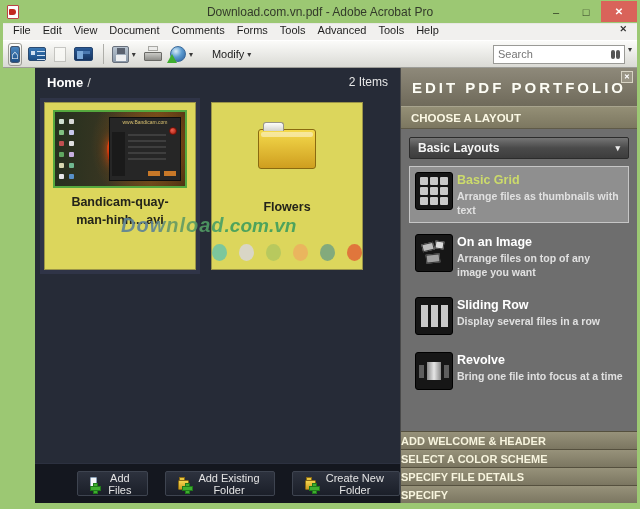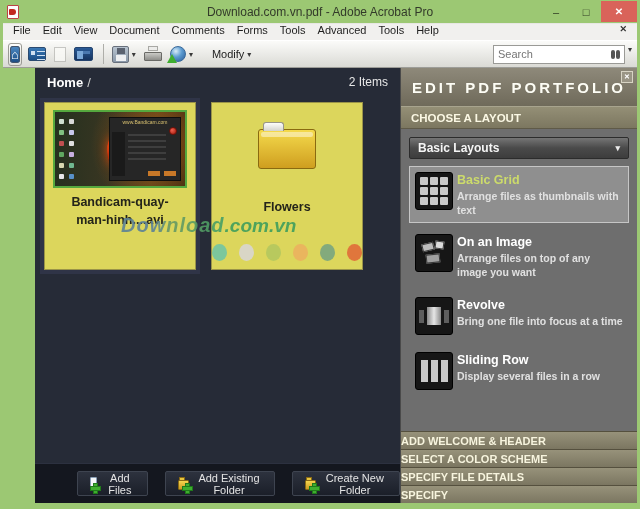--- a/index.html
+++ b/index.html
@@ -310,37 +310,37 @@
                 <i class="b1"></i>
                 <i class="b2"></i>
                 <i class="b3"></i>
               </span>
             <span class="l-text">
               <div class="l-name">On an Image</div>
               <div class="l-desc">Arrange files on top of any image you want</div>
             </span>
           </div>
           <div class="layout-item">
+            <span class="l-icon">
+                <span class="row-glyph"></span>
+              </span>
+            <span class="l-text">
+              <div class="l-name">Sliding Row</div>
+              <div class="l-desc">Display several files in a row</div>
+            </span>
+          </div>
+          <div class="layout-item">
             <span class="l-icon rev-glyph">
                 <i class="l"></i>
                 <i class="c"></i>
                 <i class="r"></i>
               </span>
             <span class="l-text">
               <div class="l-name">Revolve</div>
               <div class="l-desc">Bring one file into focus at a time</div>
-            </span>
-          </div>
-          <div class="layout-item">
-            <span class="l-icon">
-                <span class="row-glyph"></span>
-              </span>
-            <span class="l-text">
-              <div class="l-name">Sliding Row</div>
-              <div class="l-desc">Display several files in a row</div>
             </span>
           </div>
         </div>
 
         <div class="panel-fill"></div>
         <div class="accordion">ADD WELCOME &amp; HEADER</div>
         <div class="accordion">SELECT A COLOR SCHEME</div>
         <div class="accordion">SPECIFY FILE DETAILS</div>
         <div class="accordion">SPECIFY</div>
       </div>

